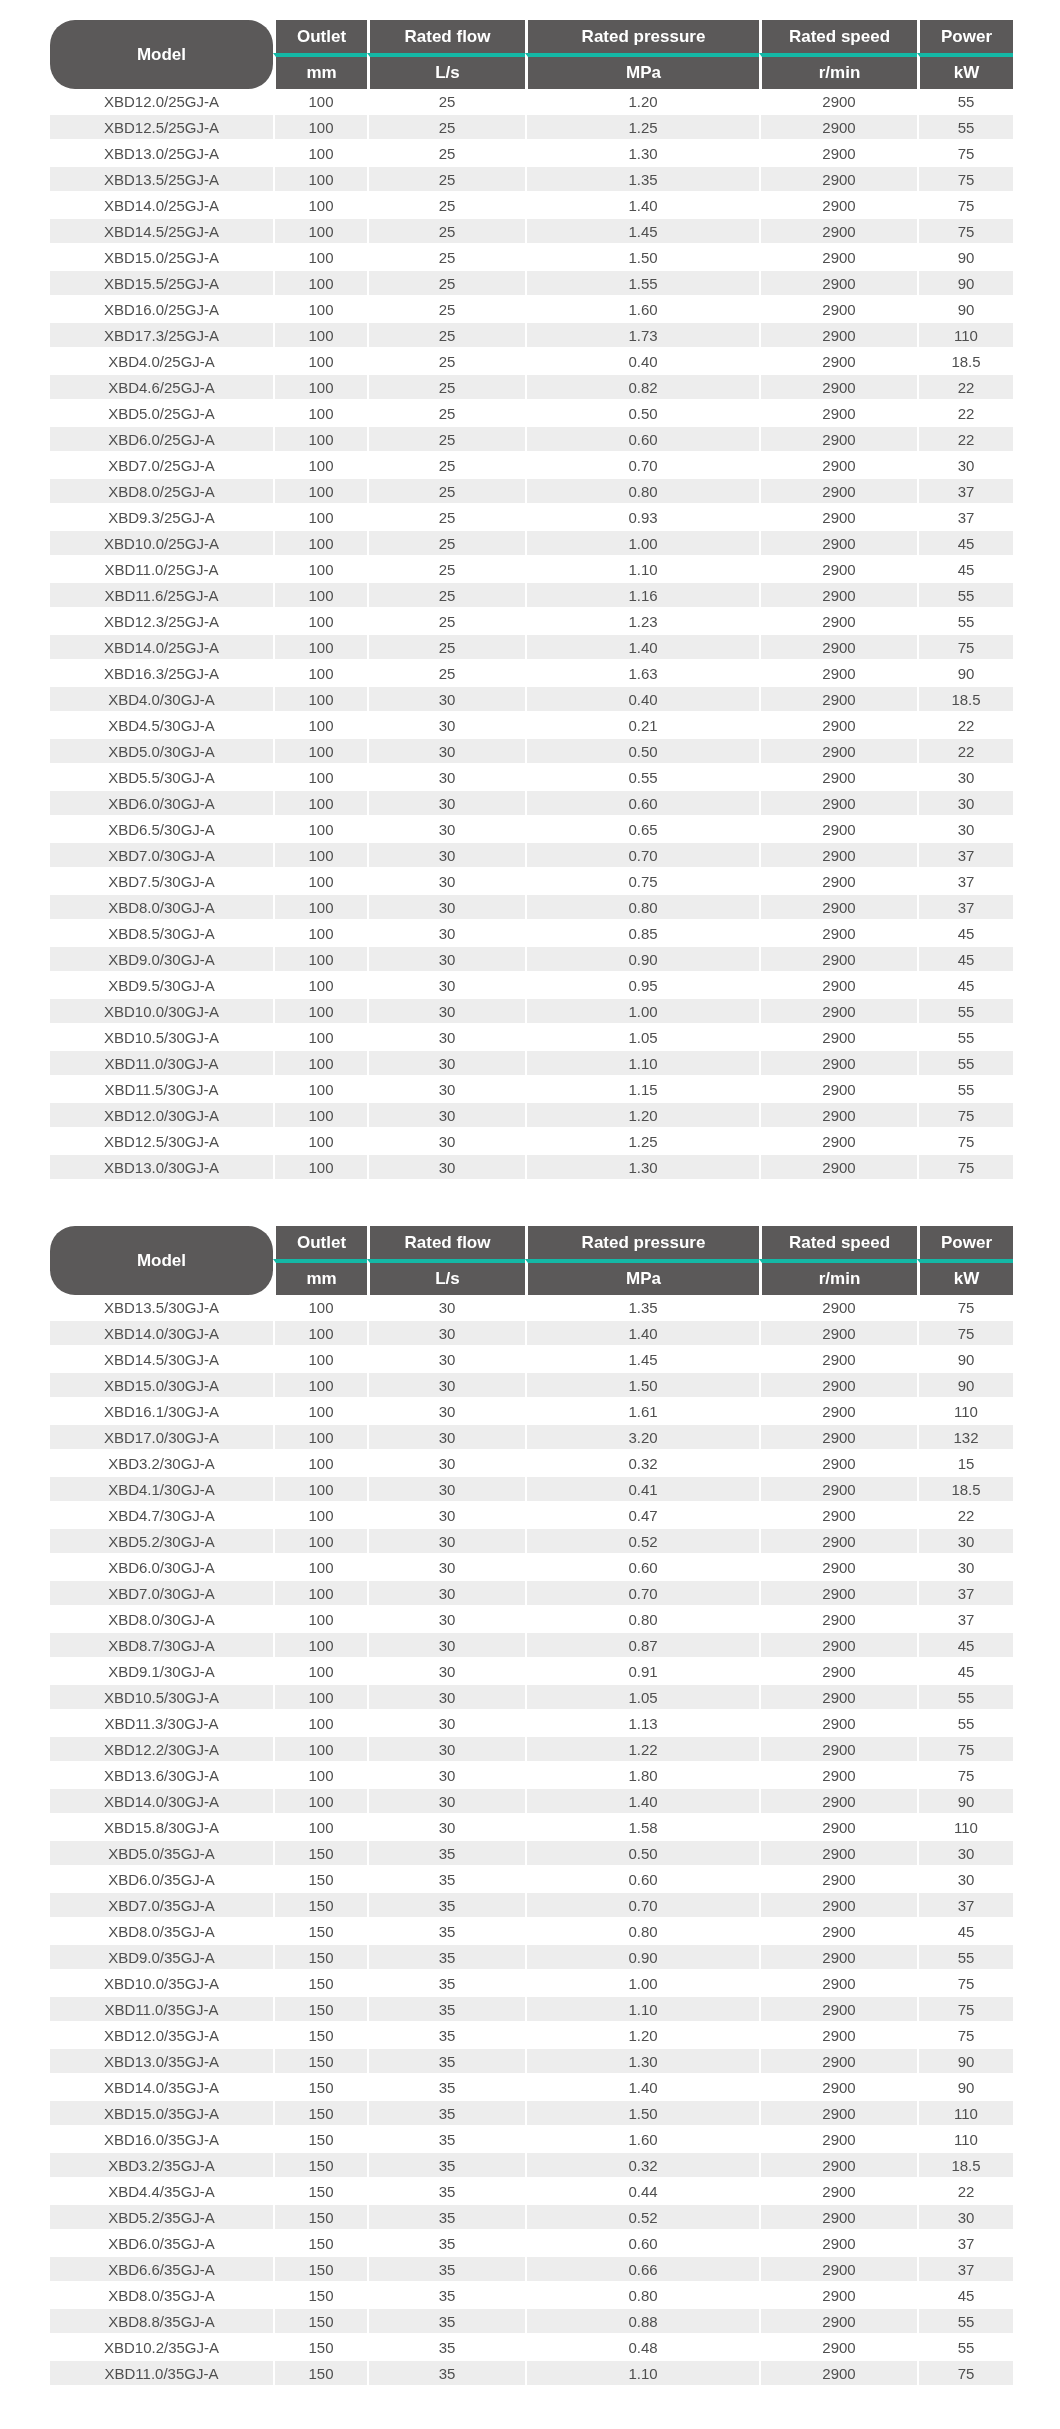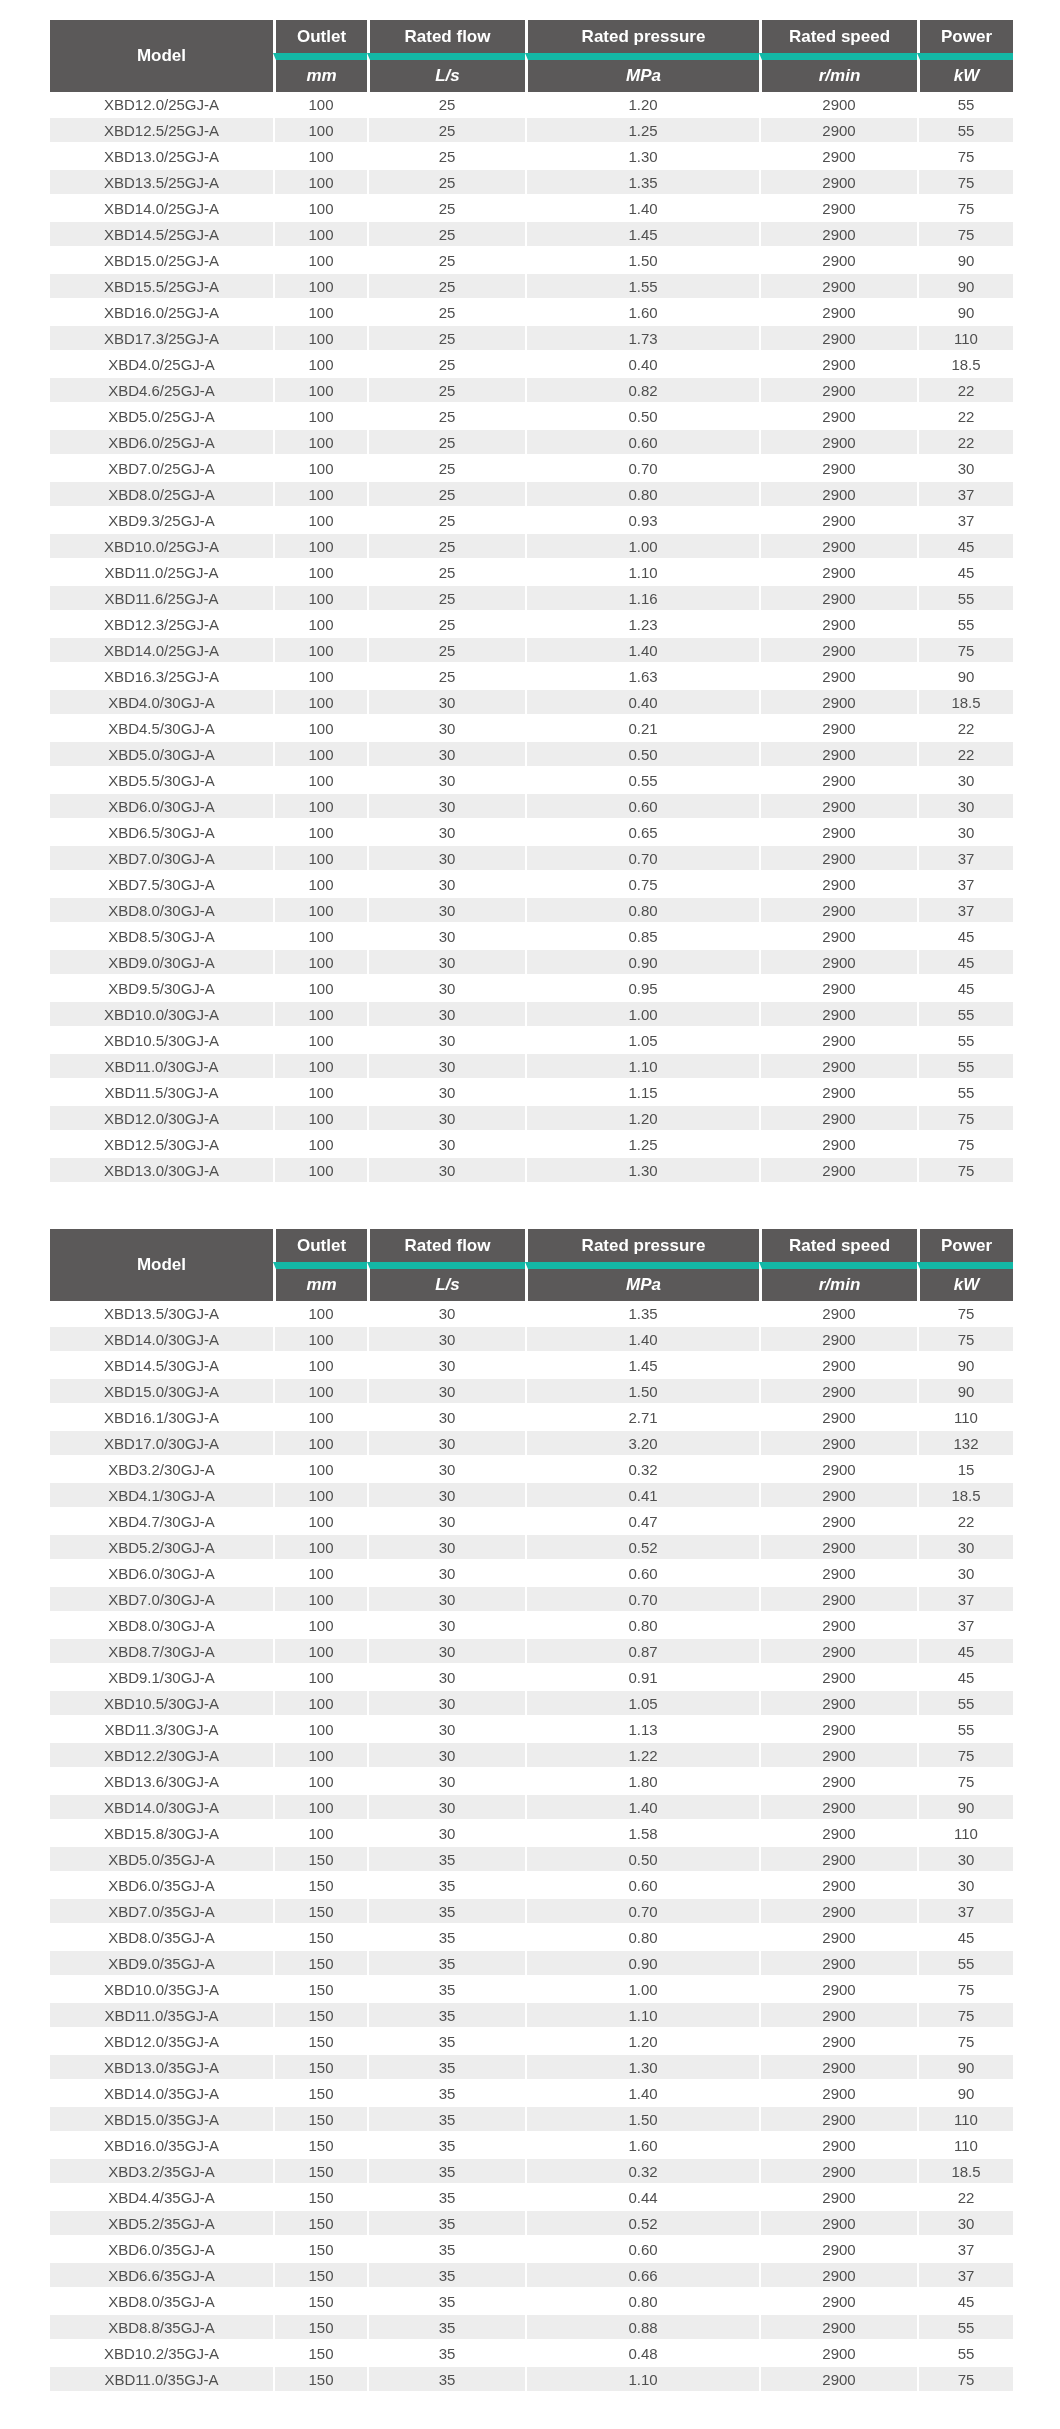--- a/index.html
+++ b/index.html
@@ -35,22 +35,22 @@
   thead th {
     background: #5b5959;
     color: #ffffff;
     font-weight: bold;
     font-size: 17px;
     text-align: center;
     vertical-align: middle;
     padding: 0;
   }
   thead tr.h1 th { height: 33px; }
-  thead tr.h2 th { height: 32px; border-top: 7px solid #14b8a6; font-style: italic; }
-  thead th.model-h { height: 65px; }
+  thead tr.h2 th { height: 32px; border-top: 4px solid #14b8a6; }
+  thead th.model-h { height: 65px; border-radius: 25px; }
   thead th.sep { border-left: 3px solid #ffffff; }
 
   tbody td {
     height: 24px;
     padding: 0;
     text-align: center;
     vertical-align: middle;
     font-size: 15px;
     color: #4f4f4f;
     background: #ffffff;
@@ -486,21 +486,21 @@
           <td>100</td>
           <td>30</td>
           <td>1.50</td>
           <td>2900</td>
           <td>90</td>
         </tr>
         <tr>
           <td>XBD16.1/30GJ-A</td>
           <td>100</td>
           <td>30</td>
-          <td>2.71</td>
+          <td>1.61</td>
           <td>2900</td>
           <td>110</td>
         </tr>
         <tr>
           <td>XBD17.0/30GJ-A</td>
           <td>100</td>
           <td>30</td>
           <td>3.20</td>
           <td>2900</td>
           <td>132</td>

